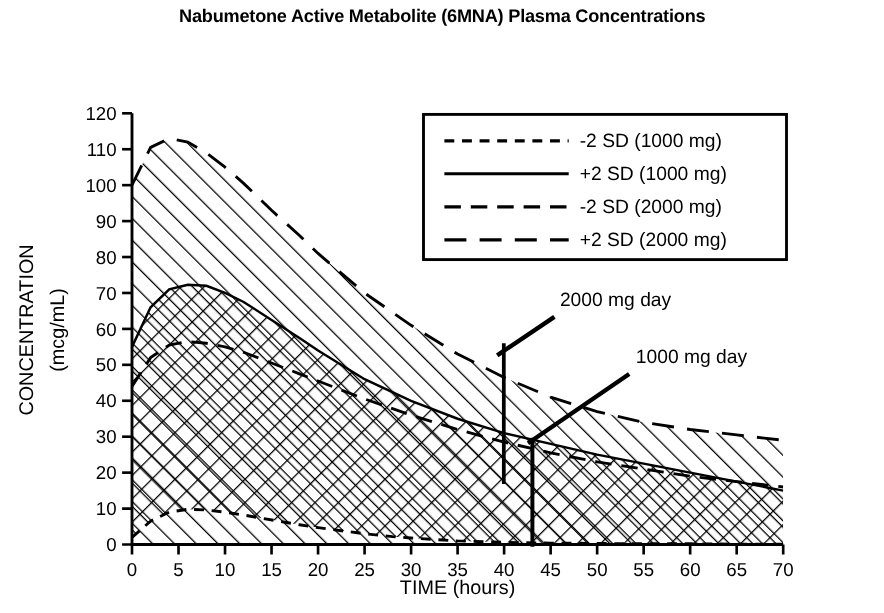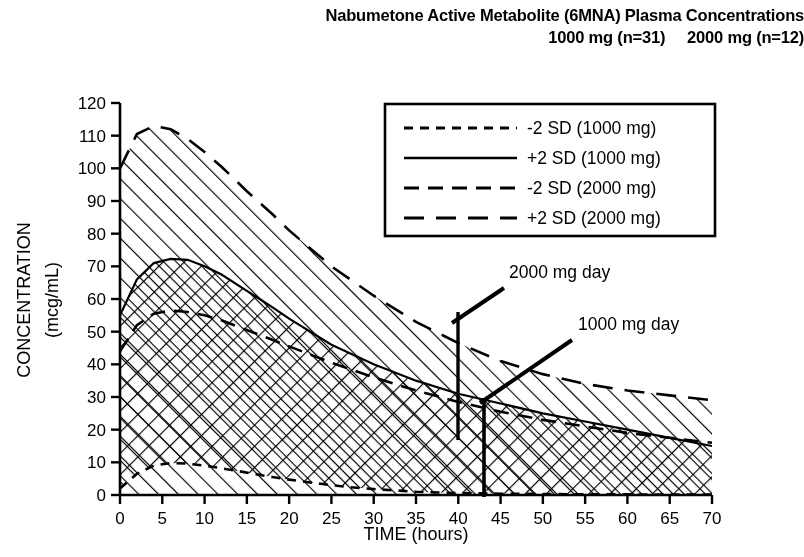--- a/index.html
+++ b/index.html
@@ -20,21 +20,21 @@
     position: absolute;
     left: 0; top: 0;
     width: 804px;
     height: 557px;
   }
   .title-block {
     position: absolute;
     left: 0;
     top: 4px;
     width: 804px;
-    text-align: right;
+    text-align: center;
   }
   .title-line {
     font-family: "Liberation Sans", sans-serif;
     font-weight: bold;
     font-size: 16.5px;
     letter-spacing: -0.2px;
     line-height: 22px;
     white-space: pre;
   }
   #chart-svg {
@@ -63,21 +63,20 @@
     fill: #000;
   }
 </style>
 </head>
 <body>
 
 <div id="figure">
 
   <div class="title-block">
     <div class="title-line">Nabumetone Active Metabolite (6MNA) Plasma Concentrations</div>
-    <div class="title-line">1000 mg (n=31)     2000 mg (n=12)</div>
   </div>
 
   <svg id="chart-svg" width="804" height="557">
     <defs>
 
       <pattern id="hatchDiag" patternUnits="userSpaceOnUse" width="14" height="14" patternTransform="rotate(-45)">
         <line x1="0" y1="0" x2="0" y2="14" stroke="#000" stroke-width="2.3"></line>
       </pattern>
 
       <pattern id="hatchCross" patternUnits="userSpaceOnUse" width="15" height="15" patternTransform="rotate(45)">

